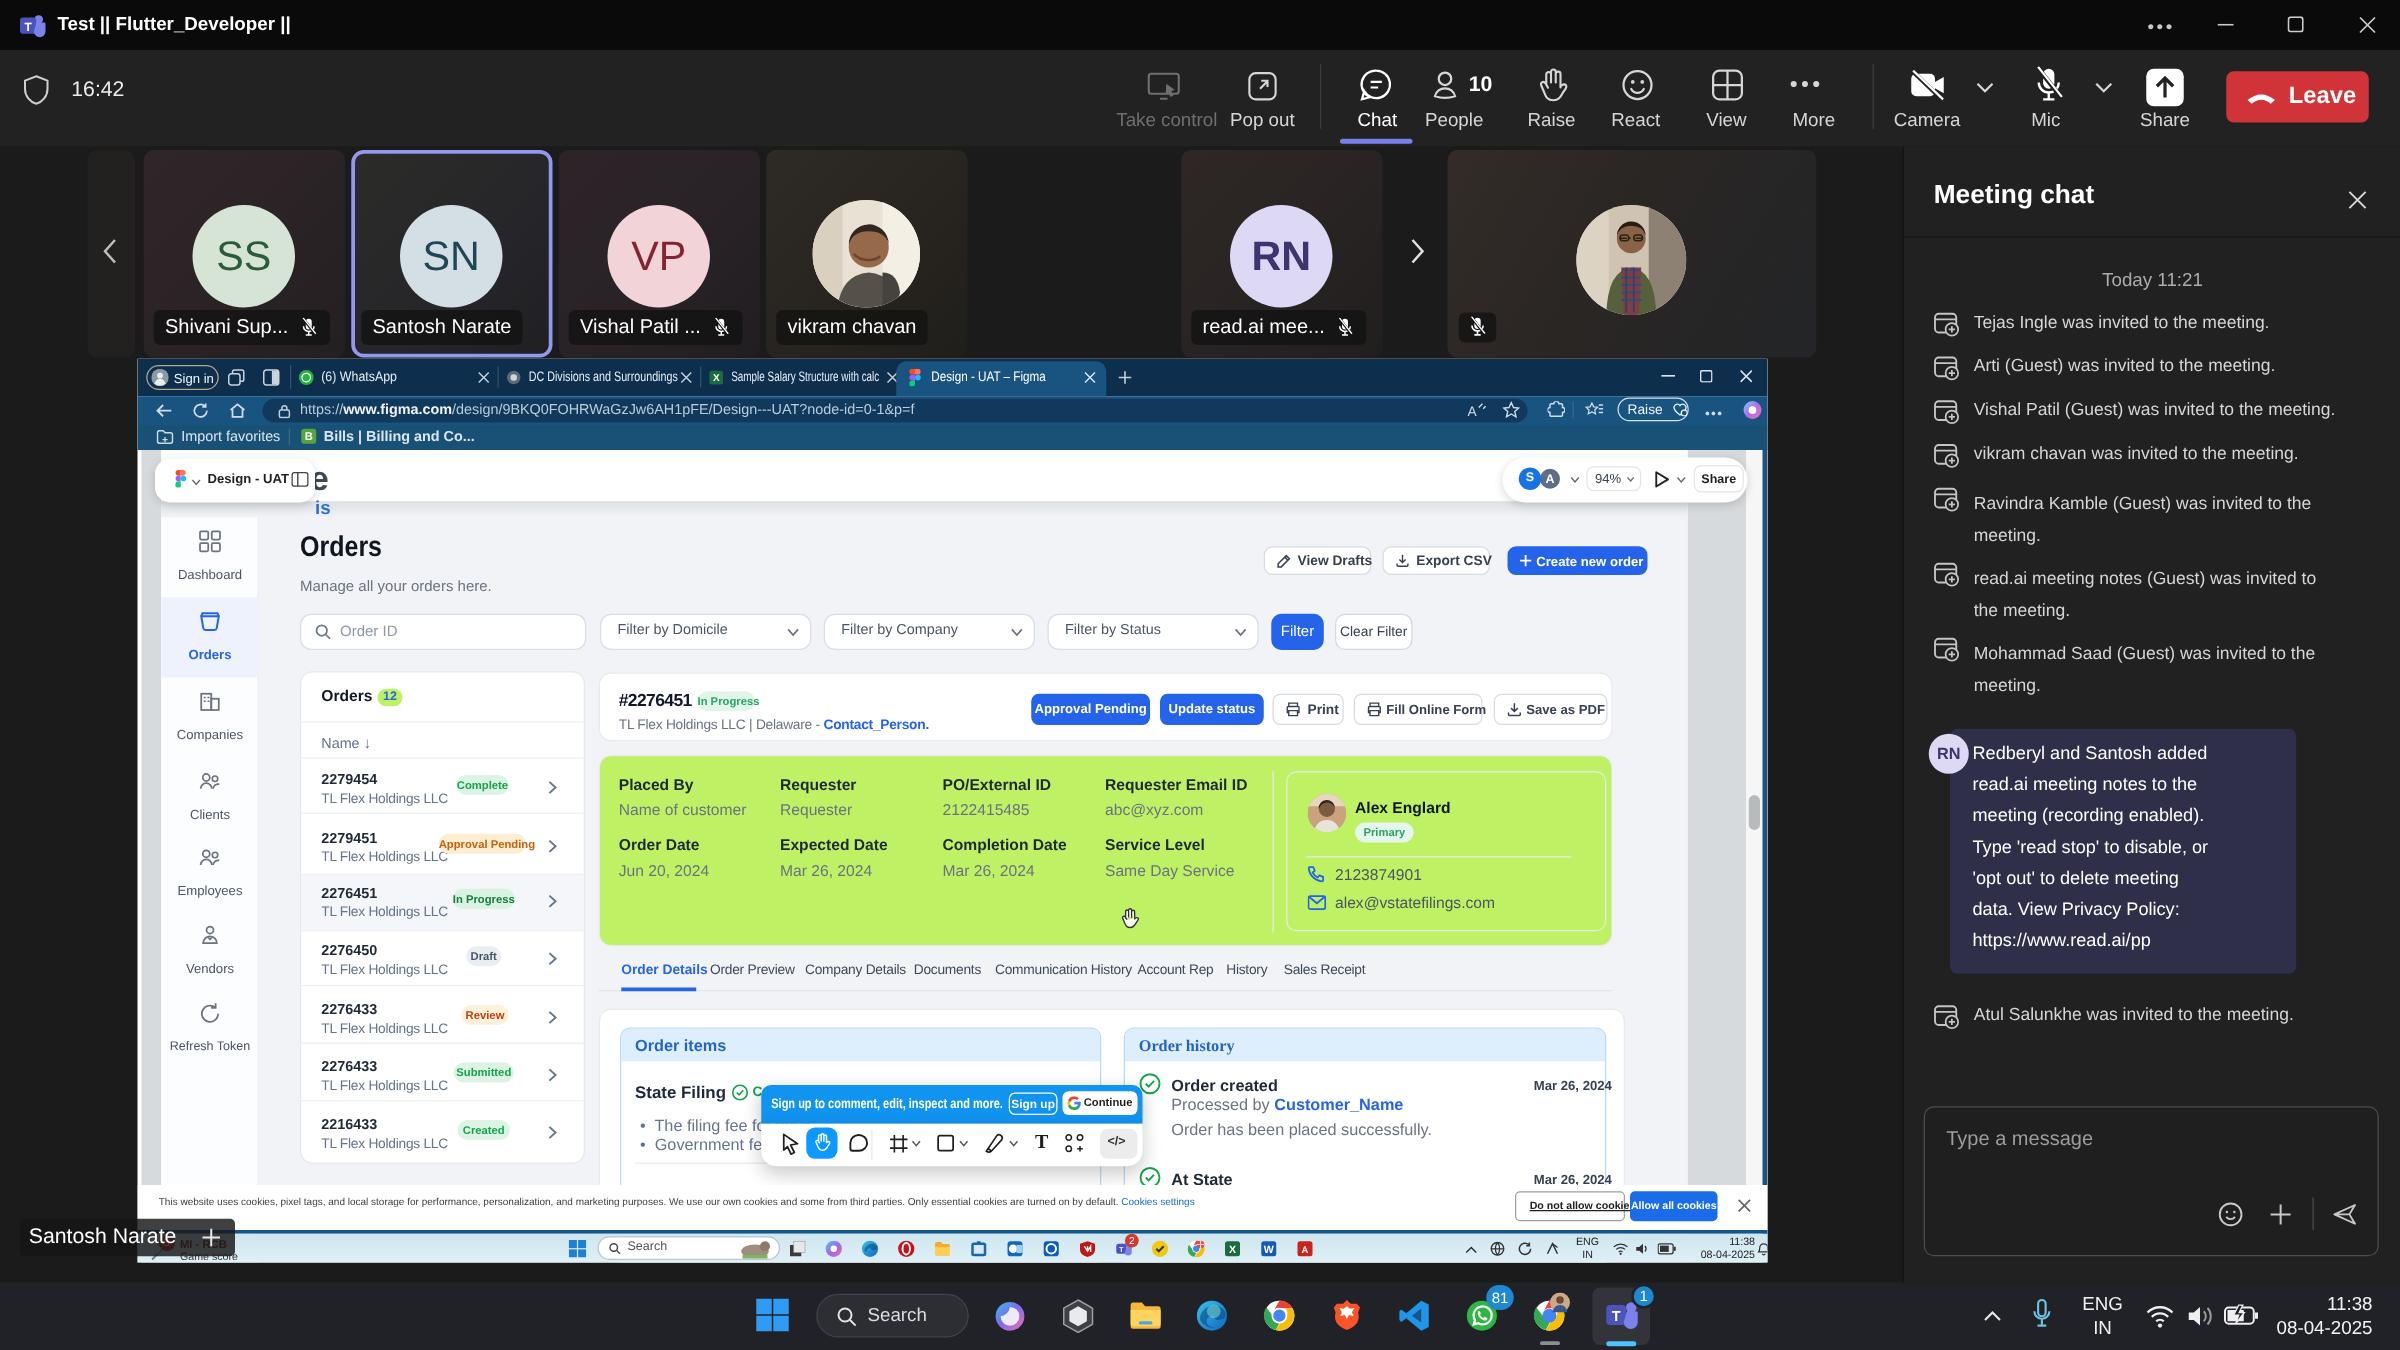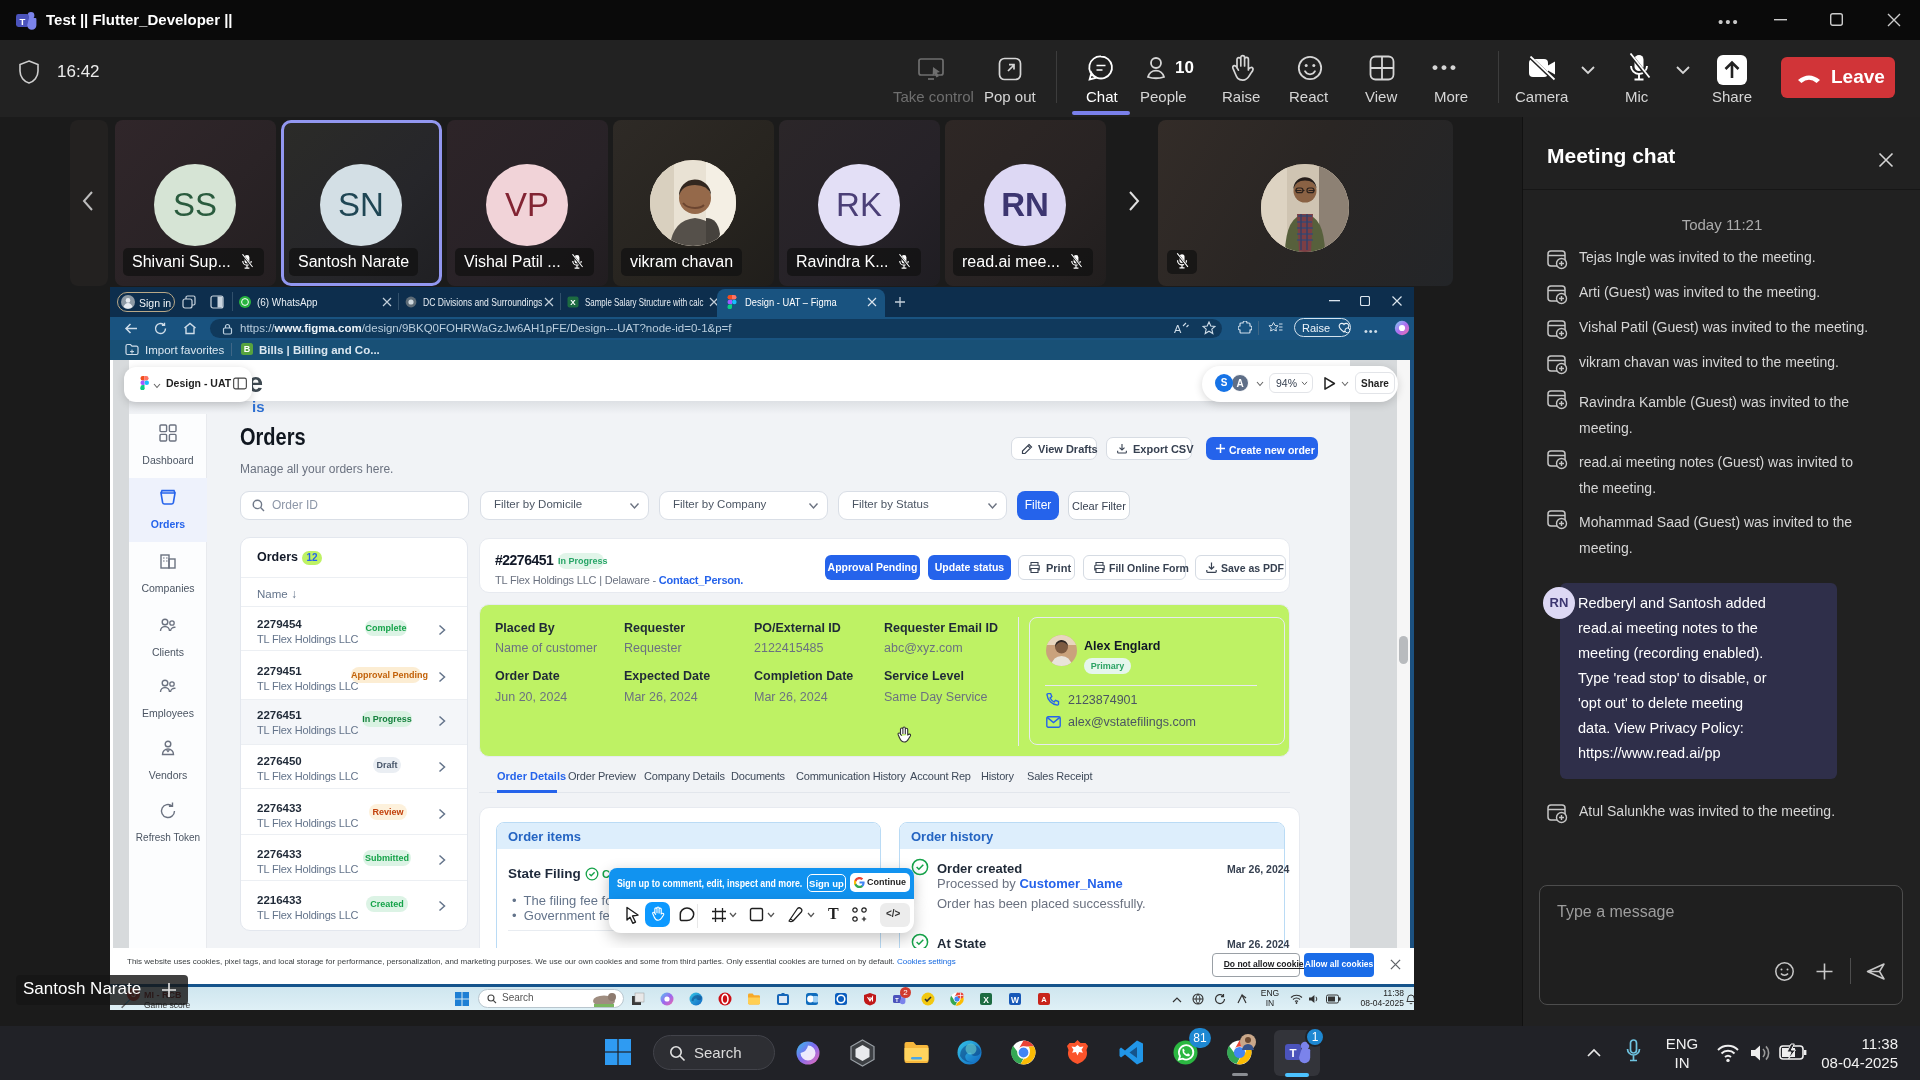--- a/index.html
+++ b/index.html
@@ -183,34 +183,20 @@
           <path d="M33 43 q4 5 12 5 q6 0 9 -3" fill="none" stroke="#6b4530" stroke-width="2"></path>
           <path d="M20 86 q3 -26 25 -28 q22 2 25 28 z" fill="#55504a"></path>
           <path d="M56 58 q12 0 14 16 l-3 12 h-11 z" fill="#46423d"></path>
         </svg>
       </div>
       <div class="abs" style="left:8px;top:128px;height:28px;background:rgba(17,17,17,0.75);border-radius:5px;display:flex;align-items:center;padding:0 9px;">
         <span style="color:#fff;font-size:16px;white-space:nowrap;">vikram chavan</span>
       </div>
     </div>
 
-    <div class="abs" style="left:779px;top:3px;width:161px;height:166px;border-radius:8px;background:linear-gradient(135deg,#2b2629 0%,#262228 60%,#1f1d22 100%);">
-      <div class="abs" style="left:39px;top:44px;width:82px;height:82px;border-radius:50%;background:#e3dff6;"></div>
-      <div class="abs" style="left:39px;top:44px;width:82px;height:82px;text-align:center;line-height:82px;font-size:33px;color:#4b3f77;">RK</div>
-      <div class="abs" style="left:8px;top:128px;height:28px;background:rgba(17,17,17,0.75);border-radius:5px;display:flex;align-items:center;padding:0 9px;gap:8px;">
-        <span style="color:#fff;font-size:16px;white-space:nowrap;">Ravindra K...</span>
-        <svg width="16" height="17" viewBox="0 0 26 32">
-            <rect x="8.5" y="2" width="9" height="16" rx="4.5" fill="#fff"></rect>
-            <path d="M5 13 a8 8 0 0 0 16 0" fill="none" stroke="#fff" stroke-width="2.2"></path>
-            <path d="M13 21 V26 M8.5 26.5 h9" stroke="#fff" stroke-width="2.2"></path>
-            <path d="M4 1 L23 25" stroke="#111" stroke-width="4"></path>
-            <path d="M4.5 0.5 L23.5 24.5" stroke="#fff" stroke-width="2"></path>
-          </svg>
-      </div>
-    </div>
 
     <div class="abs" style="left:945px;top:3px;width:161px;height:166px;border-radius:8px;background:linear-gradient(135deg,#2e2725 0%,#282323 60%,#211e1e 100%);">
       <div class="abs" style="left:39px;top:44px;width:82px;height:82px;border-radius:50%;background:#ddd8f4;"></div>
       <div class="abs" style="left:39px;top:44px;width:82px;height:82px;text-align:center;line-height:82px;font-size:33px;font-weight:700;color:#3c3570;">RN</div>
       <div class="abs" style="left:8px;top:128px;height:28px;background:rgba(17,17,17,0.75);border-radius:5px;display:flex;align-items:center;padding:0 9px;gap:8px;">
         <span style="color:#fff;font-size:16px;white-space:nowrap;">read.ai mee...</span>
         <svg width="16" height="17" viewBox="0 0 26 32">
             <rect x="8.5" y="2" width="9" height="16" rx="4.5" fill="#fff"></rect>
             <path d="M5 13 a8 8 0 0 0 16 0" fill="none" stroke="#fff" stroke-width="2.2"></path>
             <path d="M13 21 V26 M8.5 26.5 h9" stroke="#fff" stroke-width="2.2"></path>
@@ -661,21 +647,21 @@
                 <path d="M4.4 7 l1.8 1.8 l3.4 -3.6" fill="none" stroke="#16a34a" stroke-width="1.3"></path>
               </svg>
             <div class="abs" style="left:105px;top:45px;font-size:11px;color:#16a34a;font-weight:700;">Complete</div>
             <div class="abs" style="left:15px;top:70px;font-size:13px;color:#64748b;">•&nbsp; The filing fee for the a</div>
             <div class="abs" style="left:15px;top:85px;font-size:13px;color:#64748b;">•&nbsp; Government fee</div>
             <div class="abs" style="left:11px;top:107px;width:110px;height:1px;background:#e8ecf1;"></div>
           </div>
 
           <div class="abs" style="left:419px;top:14px;width:386px;height:195px;border:1px solid #badbf5;border-radius:8px;background:#fff;">
             <div class="abs" style="left:0;top:0;width:384px;height:26px;background:#ddeefc;border-radius:7px 7px 0 0;"></div>
-            <div class="abs" style="left:11px;top:6px;font-size:13px;font-weight:700;color:#2464c2;">Order history</div>
+            <div class="abs" style="left:11px;top:6px;font-size:13px;font-weight:700;color:#2464c2;font-family:Liberation Serif, serif;">Order history</div>
             <svg class="abs" style="left:11px;top:35px" width="18" height="18" viewBox="0 0 18 18">
                 <circle cx="9" cy="9" r="7.6" fill="none" stroke="#16a34a" stroke-width="1.5"></circle>
                 <path d="M5.6 9 l2.3 2.3 l4.4 -4.6" fill="none" stroke="#16a34a" stroke-width="1.5"></path>
               </svg>
             <div class="abs" style="left:37px;top:38px;font-size:13px;font-weight:700;color:#1f2937;">Order created</div>
             <div class="abs" style="left:327px;top:40px;font-size:10.5px;color:#374151;font-weight:700;white-space:nowrap;">Mar 26, 2024</div>
             <div class="abs" style="left:37px;top:53px;font-size:13px;color:#6b7280;">Processed by <span style="color:#2563eb;font-weight:700;">Customer_Name</span></div>
             <div class="abs" style="left:37px;top:73px;font-size:13px;color:#6b7280;">Order has been placed successfully.</div>
             <svg class="abs" style="left:11px;top:110px" width="18" height="18" viewBox="0 0 18 18">
                 <circle cx="9" cy="9" r="7.6" fill="none" stroke="#16a34a" stroke-width="1.5"></circle>

